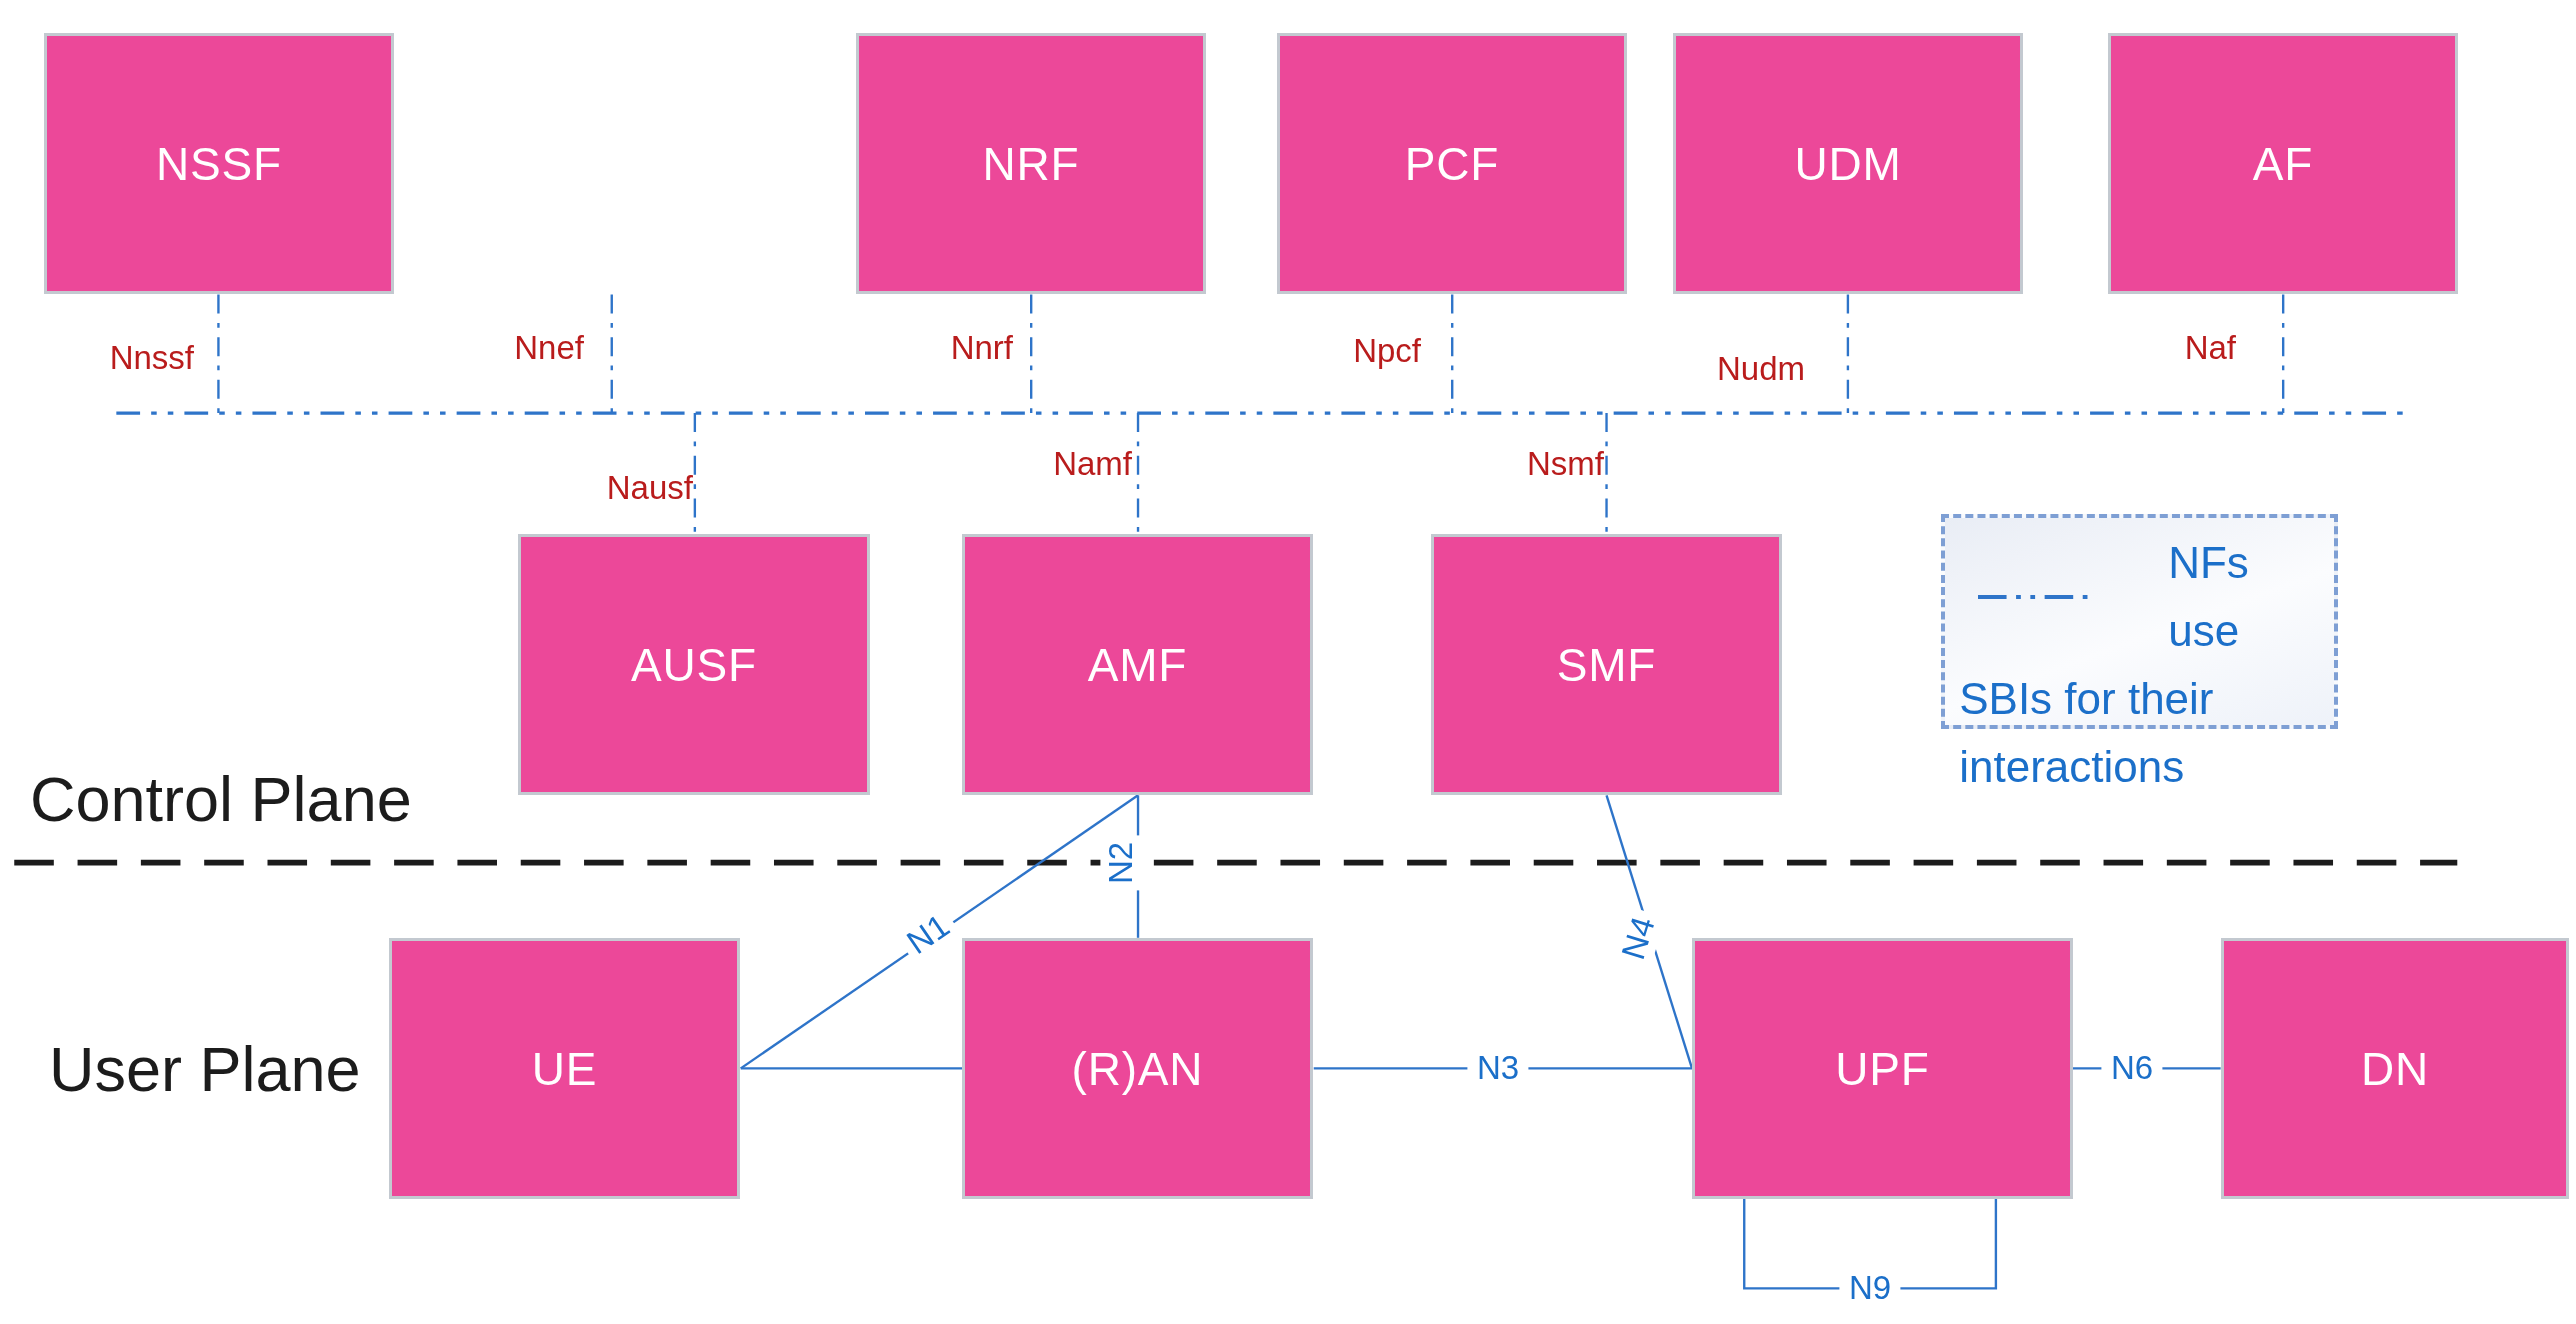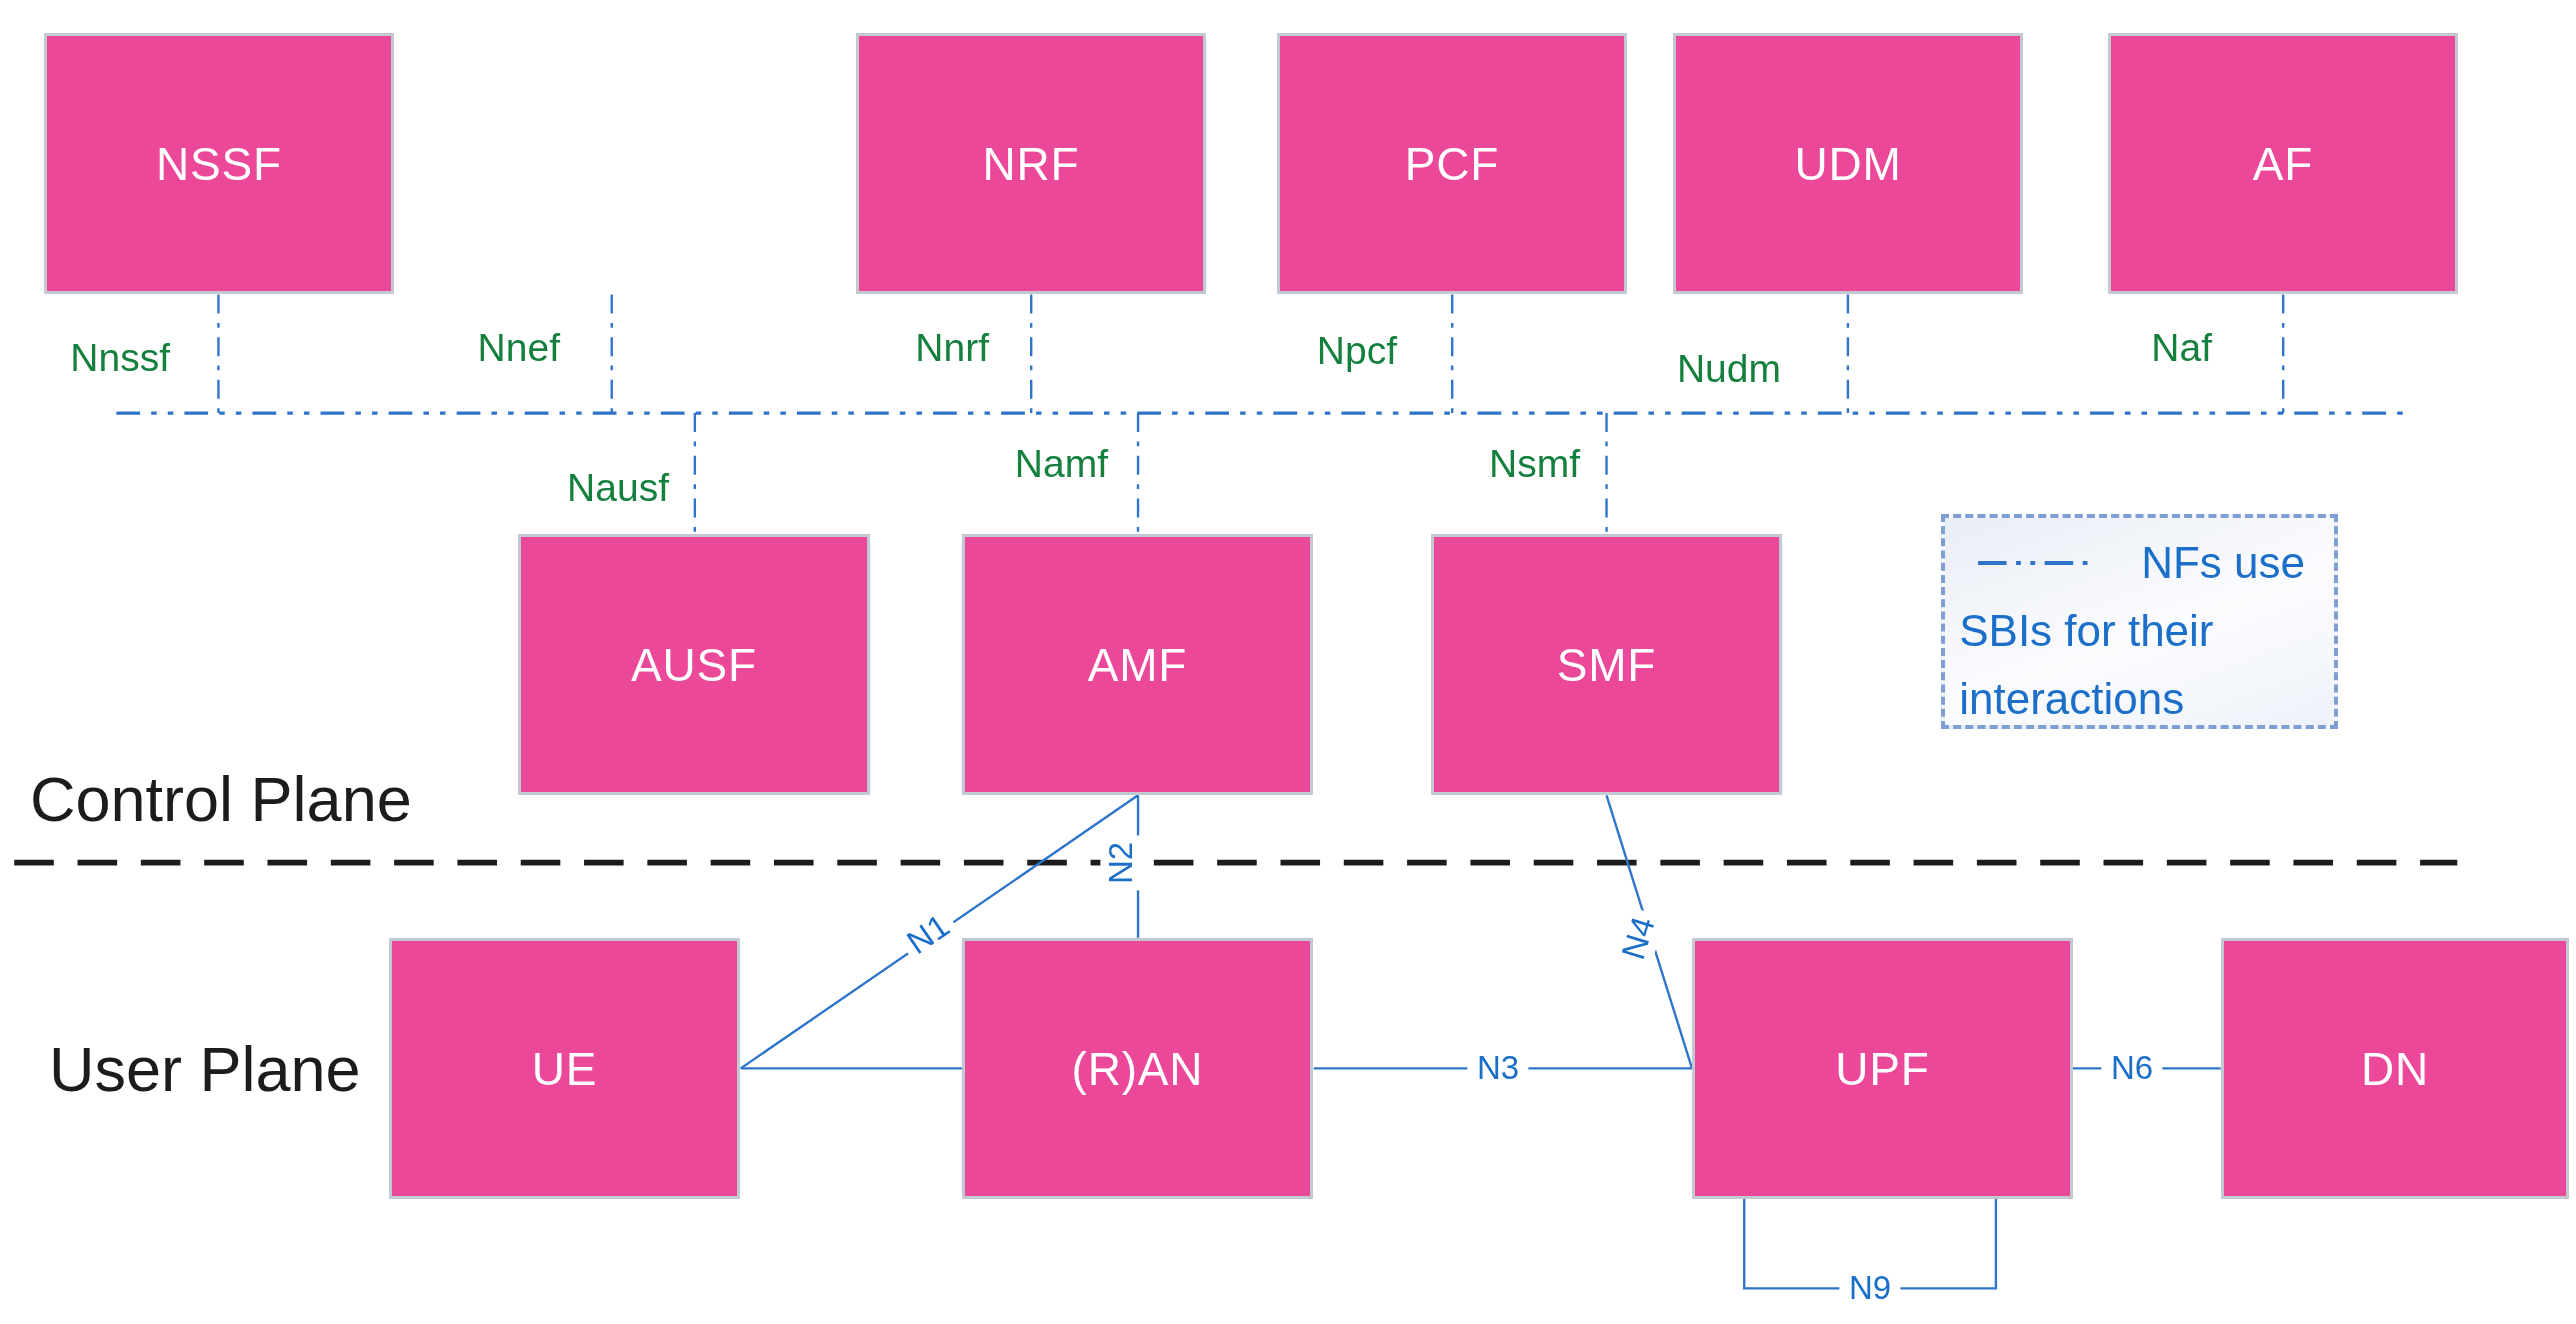--- a/index.html
+++ b/index.html
@@ -26,24 +26,25 @@
     color:#ffffff;
     font-size:46px;
     letter-spacing:0.8px;
   }
   .box.toprow{top:33px;height:261px;width:350px;}
   .box.midrow{top:534px;height:261px;}
   .box.botrow{top:938px;height:261px;}
 
   .if-label{
     position:absolute;
-    color:#15803d;
-    font-size:39px;
+    color:#b91c1c;
+    font-size:33px;
     white-space:nowrap;
     transform:translate(-100%,-50%);
+    margin-left:24px;
   }
   .n-label{
     position:absolute;
     color:#1b6fc9;
     font-size:33px;
     white-space:nowrap;
     background:#ffffff;
     padding:1.6px 9.5px;
     transform:translate(-50%,-50%);
   }
@@ -64,21 +65,21 @@
     position:absolute;
     left:1941px;top:514px;width:397px;height:215px;
     box-sizing:border-box;
     border:4px dashed #7e9fd4;
     background:linear-gradient(160deg,#e9edf5 0%,#fbfcfe 55%,#eef2f9 100%);
     color:#1b6fc9;
     font-size:44px;
     padding:11px 14.2px;
     line-height:68px;
   }
-  .legend-row1{display:flex;align-items:center;}
+  .legend-row1{display:flex;align-items:center;gap:27px;}
   .legend-sample{margin:0 44px 0 19px;flex:0 0 auto;}
 </style>
 </head>
 <body>
 
 <div class="canvas">
 
   <svg class="wires" viewBox="0 0 3255 1673">
 
     <line class="wire-blue wire-bus" x1="147" y1="522" x2="3040" y2="522"></line>

